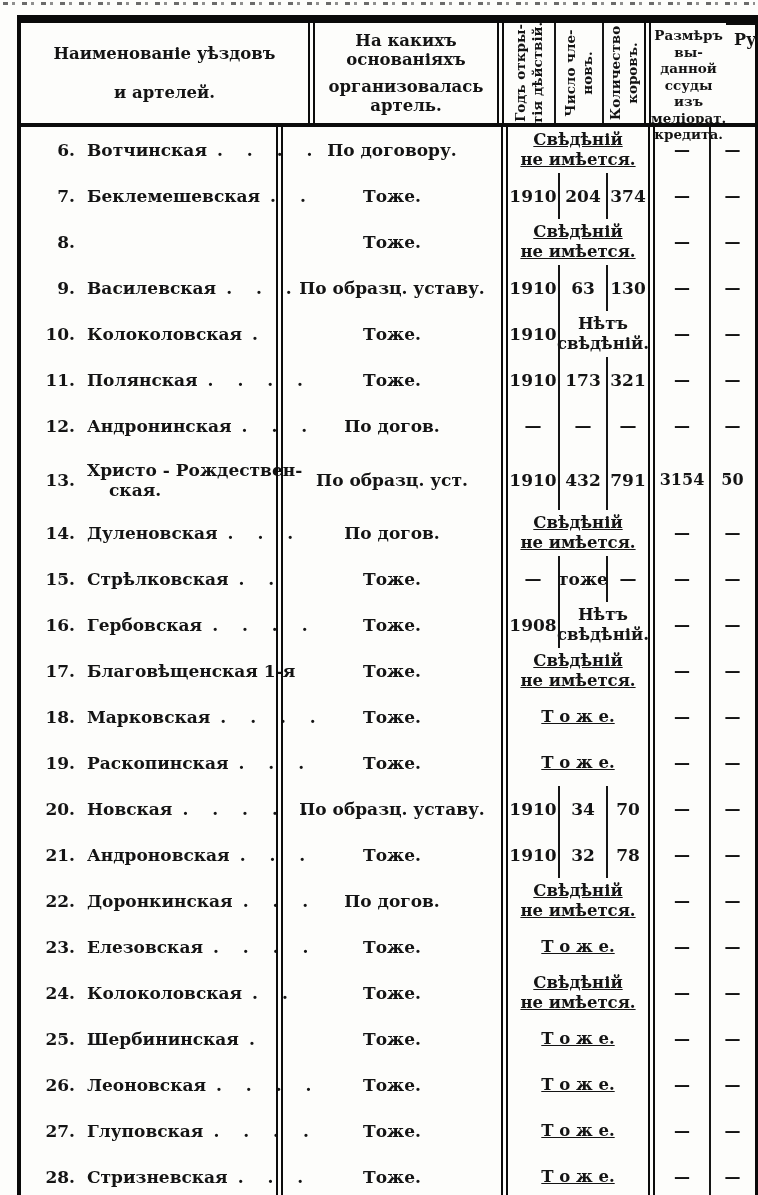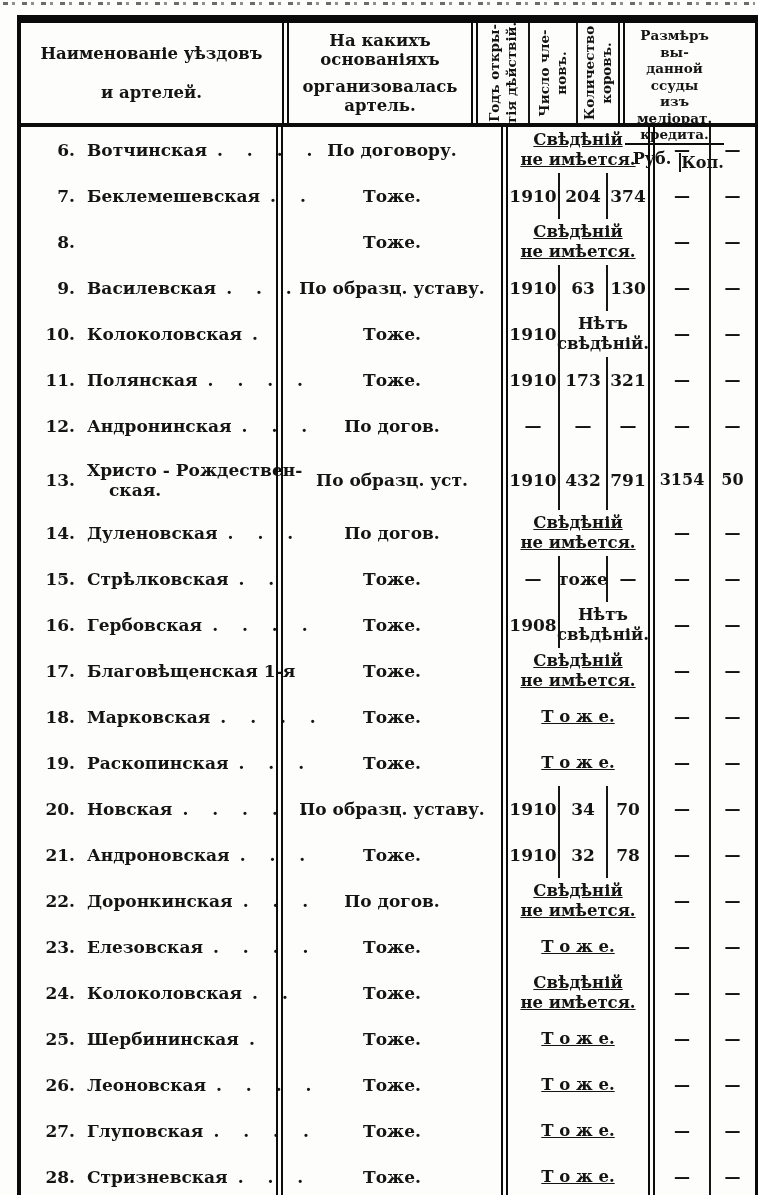--- a/index.html
+++ b/index.html
@@ -24,37 +24,37 @@
     border-left:4px solid #0a0a0a;
     border-right:4px solid #0a0a0a;
     box-sizing:content-box;
   }
 
   
   .header-row { display:flex; height:100px; border-bottom:4px solid #0c0c0c; }
   .cell { box-sizing:border-box; }
   .h-text { display:flex; flex-direction:column; justify-content:space-evenly; align-items:center;
             font-weight:bold; font-size:16.5px; text-align:center; }
-  .h-name  { width:261px; }
+  .h-name  { width:287px; }
   .h-basis { width:189px; border-left:7px double #0c0c0c; }
 
   .row-narrow { width:147px; border-left:7px double #0c0c0c; box-sizing:border-box; display:flex; }
   .ncell { box-sizing:border-box; display:flex; flex-direction:column; align-items:center; justify-content:center; overflow:visible; }
   .ncell.year { width:50px; }
   .ncell.mem  { width:48px; border-left:2px solid #161616; }
   .ncell.cow  { width:42px; border-left:2px solid #161616; }
   .ncell.span3{ width:164px;text-decoration:underline; }
   .ncell.span2{ width:88px; border-left:2px solid #161616; }
 
   .vtxt { transform:rotate(-90deg); width:94px; display:flex; flex-direction:column;
           justify-content:center; align-items:center; text-align:center;
           font-weight:bold; font-size:13.5px; line-height:17px; white-space:nowrap; }
 
   .h-credit { width:106px; border-left:7px double #0c0c0c; box-sizing:border-box;
-              display:flex; flex-direction:column; }
+              display:flex; flex-direction:row; }
   .credit-label { flex:1; padding-top:4px; font-weight:bold; font-size:13.5px; line-height:16.5px; text-align:center; }
   .credit-sub { height:29px; border-top:2px solid #0c0c0c; display:flex; font-weight:bold; font-size:16px; }
   .sub-rub { width:54px; display:flex; align-items:center; justify-content:center; box-sizing:border-box; }
   .sub-kop { width:45px; border-left:2px solid #161616; display:flex; align-items:center; justify-content:center; box-sizing:border-box;margin-top:8px; }
 
   
   .tbody { }
   .row { display:flex; min-height:46px; align-items:stretch; font-weight:bold; font-size:17px; }
   .row.tall { min-height:61px; }
   .c-name { width:255px; display:flex; align-items:center; }

